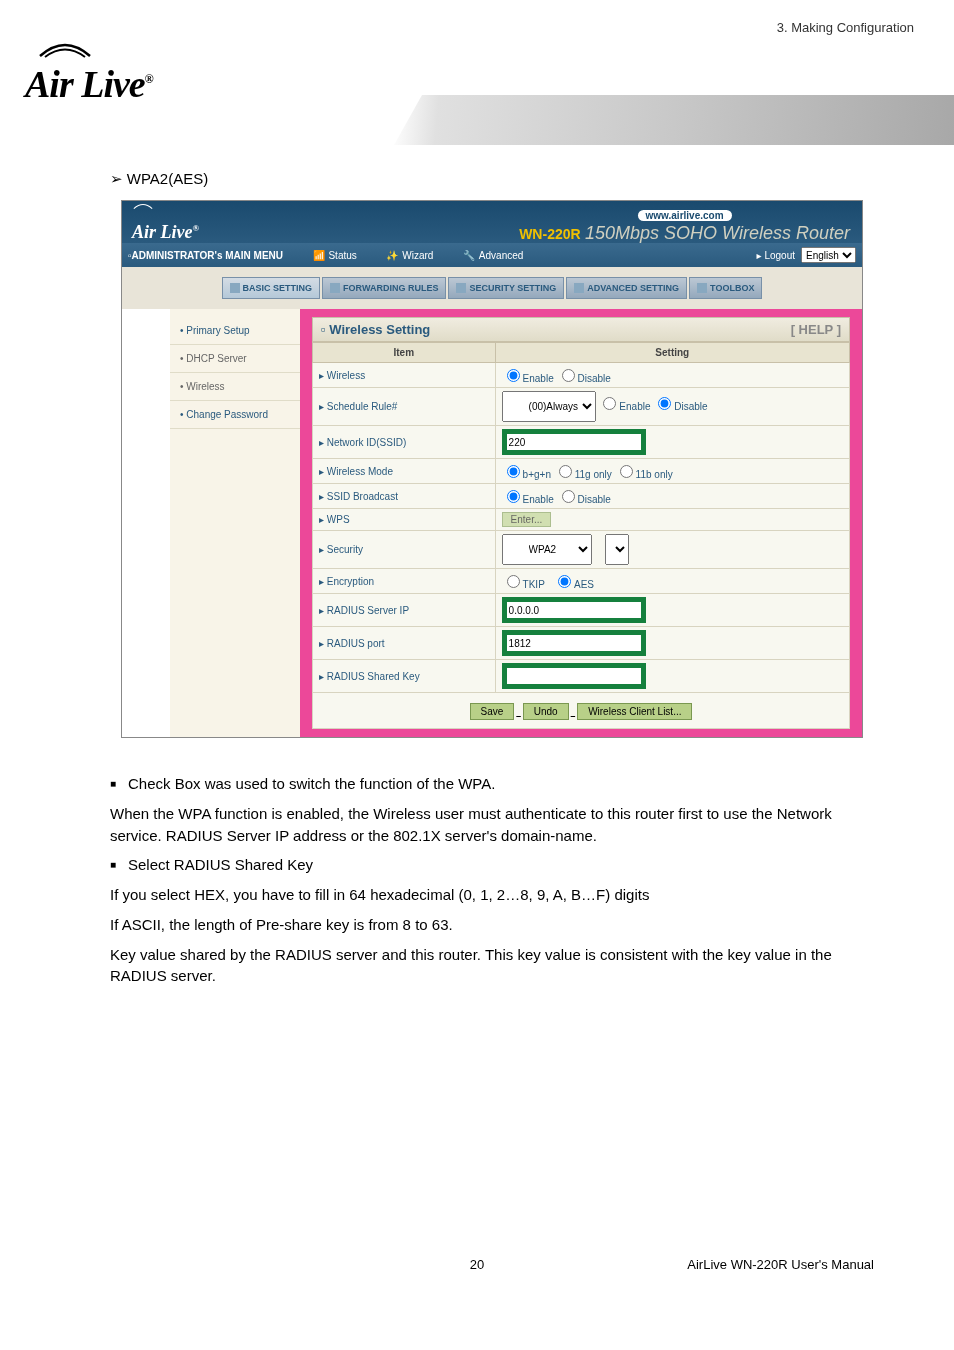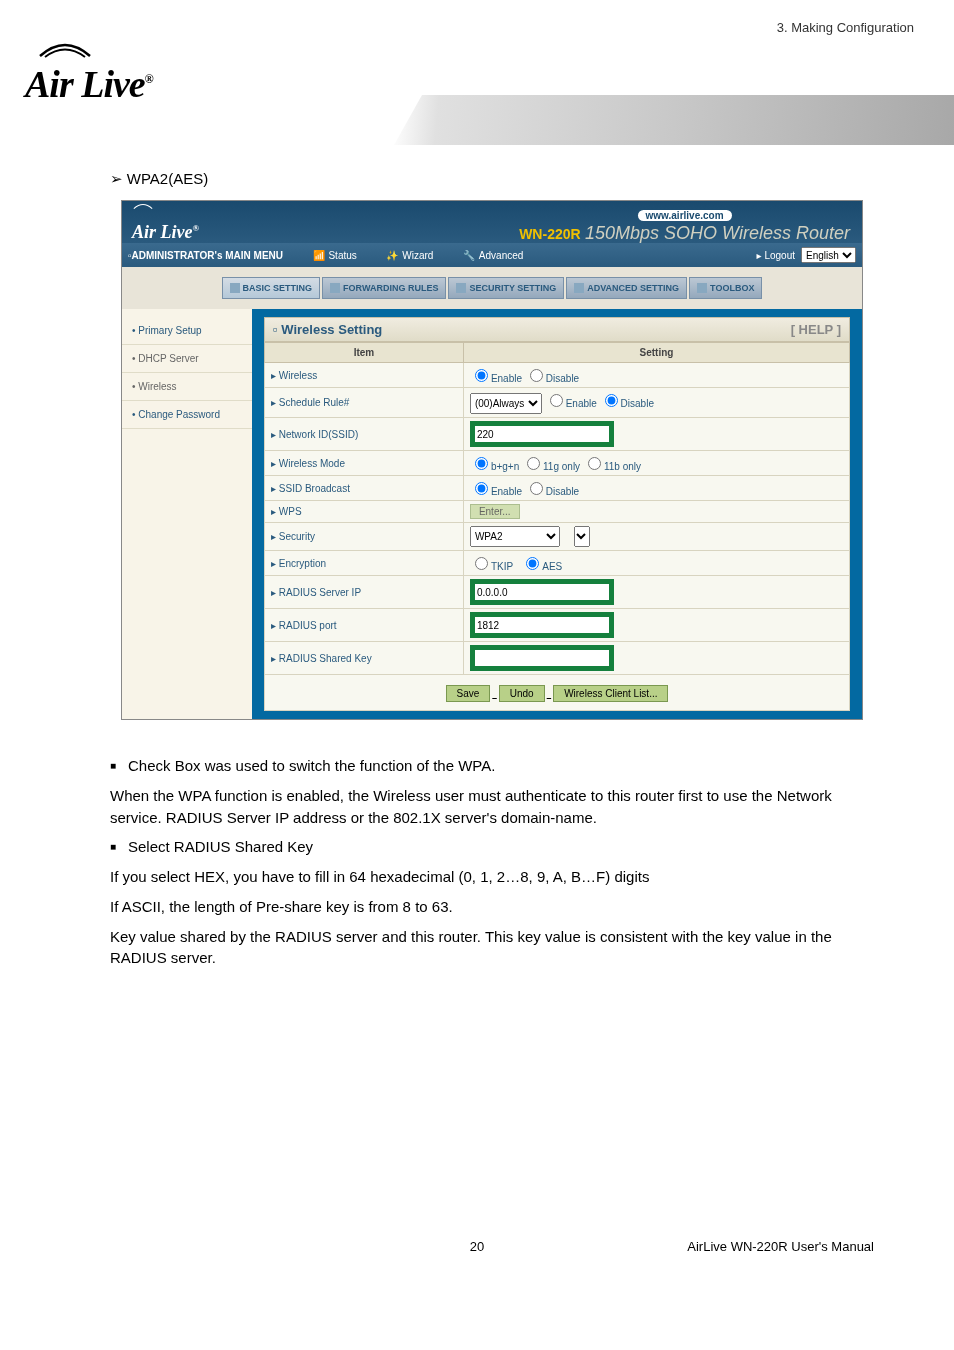--- a/index.html
+++ b/index.html
@@ -154,21 +154,22 @@
       border: 1px solid #7890a8;
       display: flex;
       align-items: center;
       gap: 3px;
     }
     .tab.active {
       background: linear-gradient(to bottom, #d4dce4 0%, #b4c8d8 100%);
     }
     .main-area {
       display: flex;
-      background: #0369a1;
+      background: #ec4899;
+      margin-left: 48px;
     }
     .sidebar {
       width: 130px;
       background: #f8f4e8;
       padding: 8px 0;
     }
     .side-item {
       font-size: 10px;
       color: #2a5a7e;
       padding: 8px 10px;
@@ -216,21 +217,22 @@
       width: 34%;
     }
     .settings-table input[type="text"] {
       font-size: 10px;
       height: 14px;
       border: 5px solid #15803d;
       padding: 1px 2px;
     }
     .settings-table select {
       font-size: 10px;
-      height: 21px;
+      height: 31px;
+      padding-left: 22px;
     }
     .settings-table .enter-btn {
       background: #b8d088;
       border: 1px solid #7a9850;
       font-size: 10px;
       padding: 1px 8px;
     }
     .button-row {
       text-align: center;
       padding: 8px;

